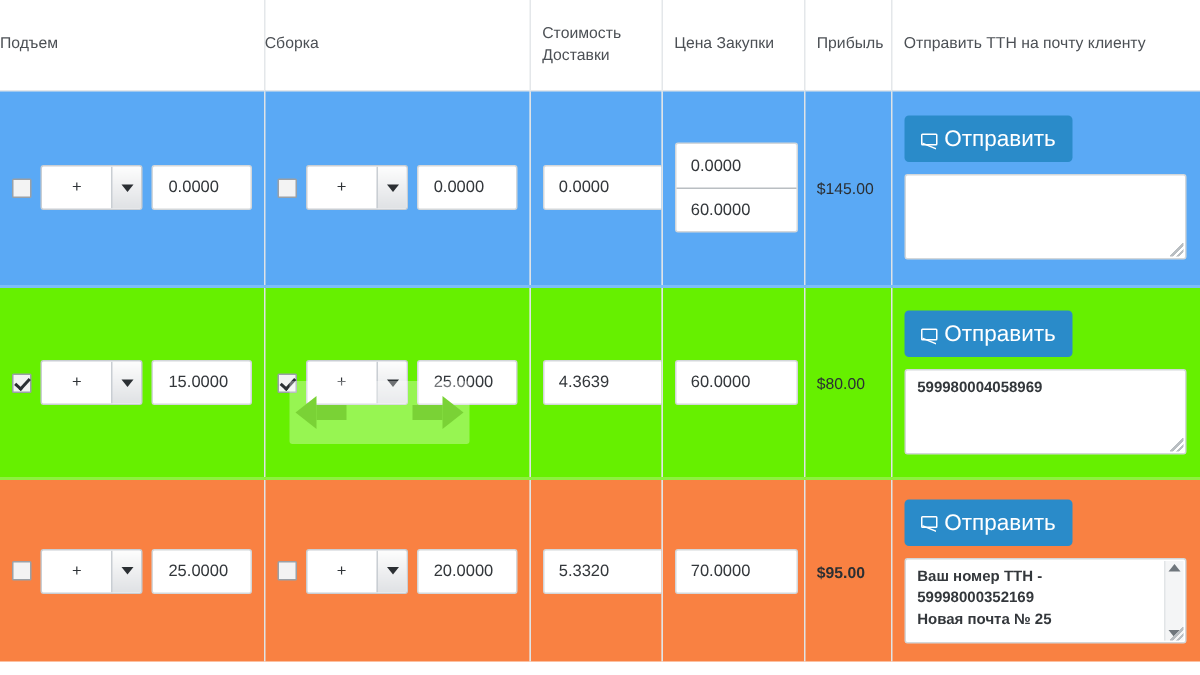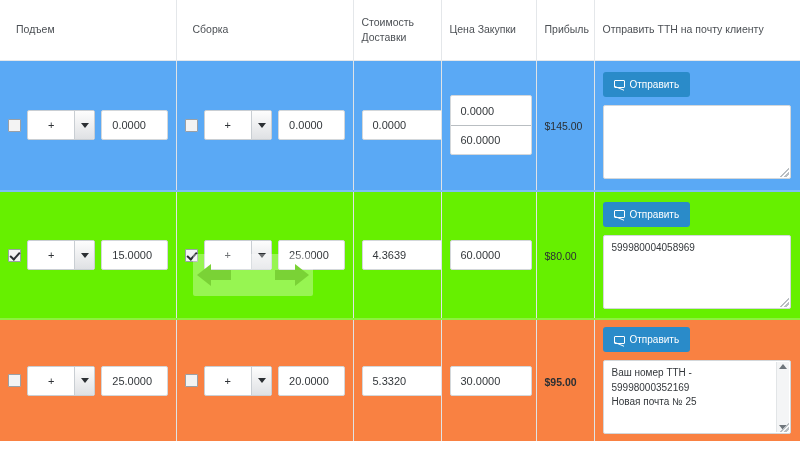--- a/index.html
+++ b/index.html
@@ -26,21 +26,21 @@
     border-right: 1px solid #e4e7ea;
     border-bottom: 1px solid #e4e7ea;
     font-weight: normal;
     font-size: 10.5px;
     color: #4c5055;
     text-align: left;
     padding: 0 8px;
     line-height: 1.45;
   }
   thead th:last-child { border-right: none; }
-  .th-pad { padding-left: 16px; }
+  .th-pad { padding-left: 0; }
 
   
   tbody td {
     border-right: 1px solid #dfe3e6;
     padding: 0 8px;
   }
   tbody td:last-child { border-right: none; }
   tr.row-blue   td { background: #5aa9f5; height: 131px; }
   tr.row-green  td { background: #66f000; height: 128px; }
   tr.row-orange td { background: #f98142; height: 122px; }
@@ -131,21 +131,21 @@
   .profit { font-size: 10.5px; color: #2b2f33; text-align: center; }
   .profit.bold { font-weight: bold; }
 
   
   .send-wrap { display: flex; flex-direction: column; gap: 8px; padding: 6px 0; }
   .btn-send {
     align-self: flex-start;
     display: inline-flex; align-items: center; gap: 5px;
     background: #2a8bc9;
     color: #ffffff;
-    font-size: 10px;
+    font-size: 15px;
     border: none;
     border-radius: 3px;
     padding: 7px 11px;
     cursor: pointer;
   }
   .btn-send .env {
     width: 11px; height: 8px;
     border: 1.4px solid #ffffff;
     border-radius: 1px;
     position: relative;
@@ -154,31 +154,32 @@
   .btn-send .env::after {
     content: "";
     position: absolute; left: 0; top: 0;
     width: 9px; height: 4.5px;
     border-bottom: 1.4px solid #ffffff;
     transform: skewY(22deg);
     transform-origin: left top;
   }
   .ta {
     position: relative;
-    width: 188px; height: 74px;
+    width: 188px; height: 57px;
     background: #fff;
     border: 1px solid #d3d7da;
     border-radius: 2px;
     padding: 5px 8px;
     font-size: 10px;
     line-height: 1.45;
     color: #33373b;
     overflow: hidden;
     white-space: pre-line;
     cursor: text;
+    font-weight: bold;
   }
   .ta.scrolled { padding-right: 18px; }
   .ta-resize {
     position: absolute; right: 1px; bottom: 1px;
     width: 9px; height: 9px;
     background:
       linear-gradient(135deg, transparent 48%, #b9bec2 48%, #b9bec2 60%, transparent 60%),
       linear-gradient(135deg, transparent 72%, #b9bec2 72%, #b9bec2 84%, transparent 84%);
   }
   .ta-scrollbar {
@@ -369,21 +370,21 @@
                   <i class="caret"></i>
                 </span>
             </span>
             <span class="tinput w-num">20.0000</span>
           </div>
         </td>
         <td>
           <span class="tinput w-cost">5.3320</span>
         </td>
         <td>
-          <span class="tinput w-price">30.0000</span>
+          <span class="tinput w-price">70.0000</span>
         </td>
         <td>
           <span class="profit bold">$95.00</span>
         </td>
         <td>
           <div class="send-wrap">
             <button class="btn-send">
               <span class="env"></span>
               <span>Отправить</span>
             </button>

